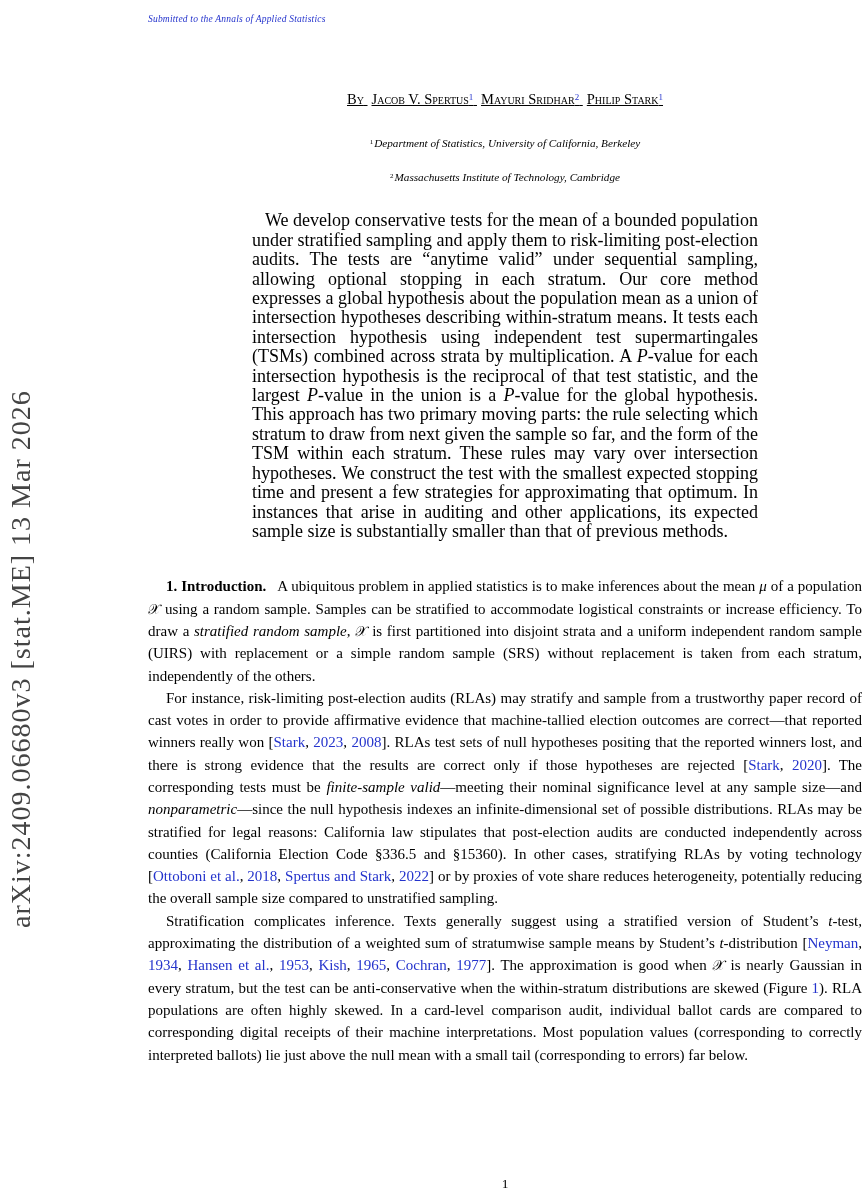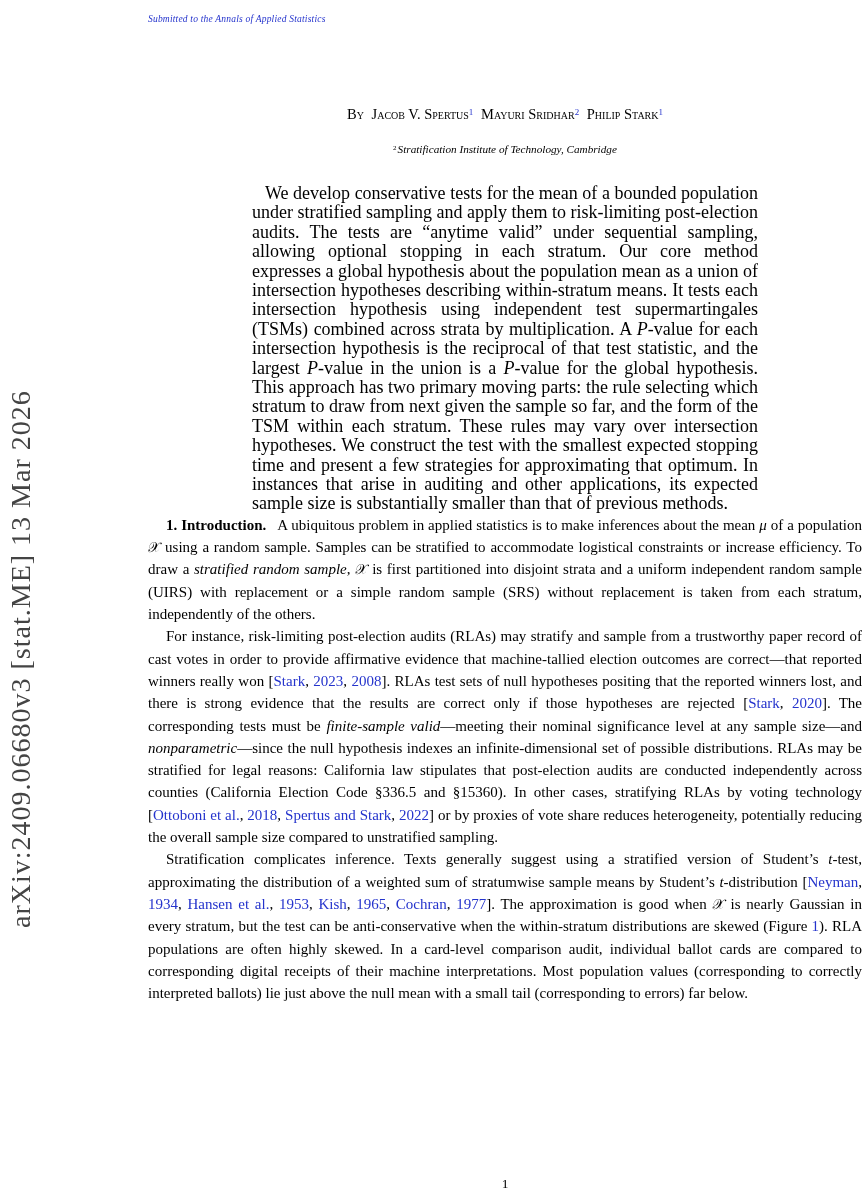--- a/index.html
+++ b/index.html
@@ -35,23 +35,24 @@
   }
 
   .title {
     margin: 0; text-align: center;
     font-size: 15.5px; font-weight: bold;
     letter-spacing: 0.4px; word-spacing: 0.32em;
     line-height: 19px;
   }
 
   .authors {
-    margin-top: 31px; text-align: center;
+    margin-top: 16px; text-align: center;
     font-size: 14.5px; line-height: 18px;
     font-variant: small-caps;
+    text-decoration: underline;
   }
   .author { margin-left: 4px; }
   .sup { font-size: 62%; vertical-align: 0.5em; }
   .slink { color: var(--link-color, #2433cc); }
 
   .affil {
     text-align: center; font-style: italic;
     font-size: 11.2px; line-height: 14px;
   }
   .affil-1 { margin-top: 27px; }
@@ -62,20 +63,21 @@
     width: 506px; margin: 27px auto 0;
   }
   .abstract-text {
     margin: 0;
     font-size: 18px; line-height: 19.4px;
     text-align: justify; text-indent: 13px;
     hyphens: auto; -webkit-hyphens: auto;
   }
 
   .body-text {
+    margin-top: 34px;
     font-size: 15px; line-height: 22.3px;
     text-align: justify;
     hyphens: auto; -webkit-hyphens: auto;
   }
   .bp { margin: 0; text-indent: 18px; }
 
   .b { font-weight: bold; }
   .i { font-style: italic; }
   .mi { font-style: italic; }
   .mcal { font-family: "DejaVu Sans", "DejaVu Serif", serif; font-size: 0.95em; }
@@ -99,21 +101,22 @@
   <div class="content">
 
 
     <div class="authors">
       <span class="byline">By</span>
       <span class="author"><span>Jacob V. Spertus</span><span class="sup slink">1</span></span>
       <span class="author"><span>Mayuri Sridhar</span><span class="sup slink">2</span></span>
       <span class="author"><span>Philip Stark</span><span class="sup slink">1</span></span>
     </div>
 
-    <div class="affil affil-2"><span class="affil-sup">2</span><span>Stratification Institute of Technology, Cambridge</span></div>
+    <div class="affil affil-1"><span class="affil-sup">1</span><span>Department of Statistics, University of California, Berkeley</span></div>
+    <div class="affil affil-2"><span class="affil-sup">2</span><span>Massachusetts Institute of Technology, Cambridge</span></div>
 
     <div class="abstract">
       <p class="abstract-text"><span>We develop conservative tests for the mean of a bounded population under stratified sampling and apply them to risk-limiting post-election audits. The tests are “anytime valid” under sequential sampling, allowing optional stopping in each stratum. Our core method expresses a global hypothesis about the population mean as a union of intersection hypotheses describing within-stratum means. It tests each intersection hypothesis using independent test supermartingales (TSMs) combined across strata by multiplication. A </span><span class="mi">P</span><span>-value for each intersection hypothesis is the reciprocal of that test statistic, and the largest </span><span class="mi">P</span><span>-value in the union is a </span><span class="mi">P</span><span>-value for the global hypothesis. This approach has two primary moving parts: the rule selecting which stratum to draw from next given the sample so far, and the form of the TSM within each stratum. These rules may vary over intersection hypotheses. We construct the test with the smallest expected stopping time and present a few strategies for approximating that optimum. In instances that arise in auditing and other applications, its expected sample size is substantially smaller than that of previous methods.</span></p>
     </div>
 
     <div class="body-text">
       <p class="bp"><span class="b">1. Introduction.</span><span class="hsp"></span><span><span>A ubiquitous problem in applied statistics is to make inferences about the mean </span><span class="mi">μ</span><span> of a population </span><span class="mcal">𝒳</span><span> using a random sample. Samples can be stratified to accommodate logistical constraints or increase efficiency. To draw a </span><span class="i">stratified random sample</span><span>, </span><span class="mcal">𝒳</span><span> is first partitioned into disjoint strata and a uniform independent random sample (UIRS) with replacement or a simple random sample (SRS) without replacement is taken from each stratum, independently of the others.</span></span></p>
       <p class="bp"><span>For instance, risk-limiting post-election audits (RLAs) may stratify and sample from a trustworthy paper record of cast votes in order to provide affirmative evidence that machine-tallied election outcomes are correct—that reported winners really won [</span><span class="link">Stark</span><span>, </span><span class="link">2023</span><span>, </span><span class="link">2008</span><span>]. RLAs test sets of null hypotheses positing that the reported winners lost, and there is strong evidence that the results are correct only if those hypotheses are rejected [</span><span class="link">Stark</span><span>, </span><span class="link">2020</span><span>]. The corresponding tests must be </span><span class="i">finite-sample valid</span><span>—meeting their nominal significance level at any sample size—and </span><span class="i">nonparametric</span><span>—since the null hypothesis indexes an infinite-dimensional set of possible distributions. RLAs may be stratified for legal reasons: California law stipulates that post-election audits are conducted independently across counties (California Election Code §336.5 and §15360). In other cases, stratifying RLAs by voting technology [</span><span class="link">Ottoboni et al.</span><span>, </span><span class="link">2018</span><span>, </span><span class="link">Spertus and Stark</span><span>, </span><span class="link">2022</span><span>] or by proxies of vote share reduces heterogeneity, potentially reducing the overall sample size compared to unstratified sampling.</span></p>
       <p class="bp"><span>Stratification complicates inference. Texts generally suggest using a stratified version of Student’s </span><span class="mi">t</span><span>-test, approximating the distribution of a weighted sum of stratumwise sample means by Student’s </span><span class="mi">t</span><span>-distribution [</span><span class="link">Neyman</span><span>, </span><span class="link">1934</span><span>, </span><span class="link">Hansen et al.</span><span>, </span><span class="link">1953</span><span>, </span><span class="link">Kish</span><span>, </span><span class="link">1965</span><span>, </span><span class="link">Cochran</span><span>, </span><span class="link">1977</span><span>]. The approximation is good when </span><span class="mcal">𝒳</span><span> is nearly Gaussian in every stratum, but the test can be anti-conservative when the within-stratum distributions are skewed (Figure </span><span class="link">1</span><span>). RLA populations are often highly skewed. In a card-level comparison audit, individual ballot cards are compared to corresponding digital receipts of their machine interpretations. Most population values (corresponding to correctly interpreted ballots) lie just above the null mean with a small tail (corresponding to errors) far below.</span></p>
     </div>

